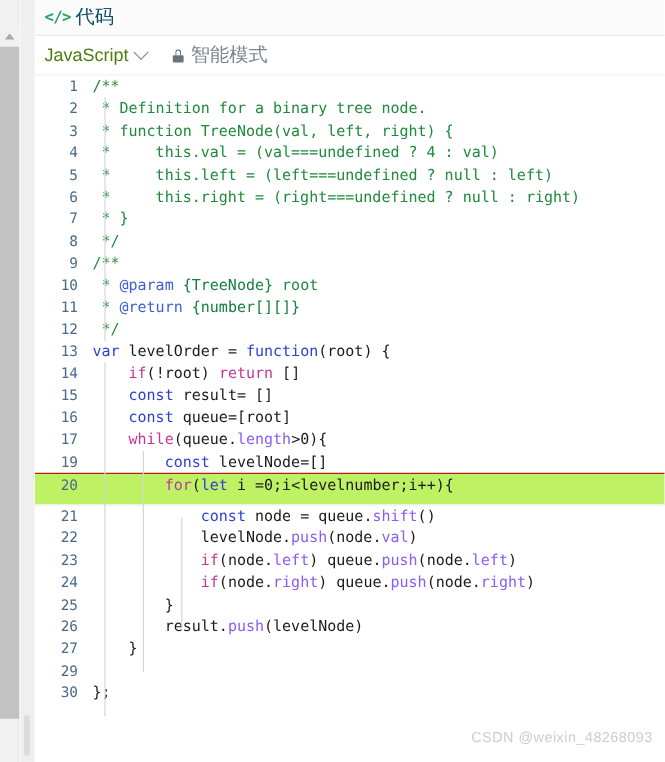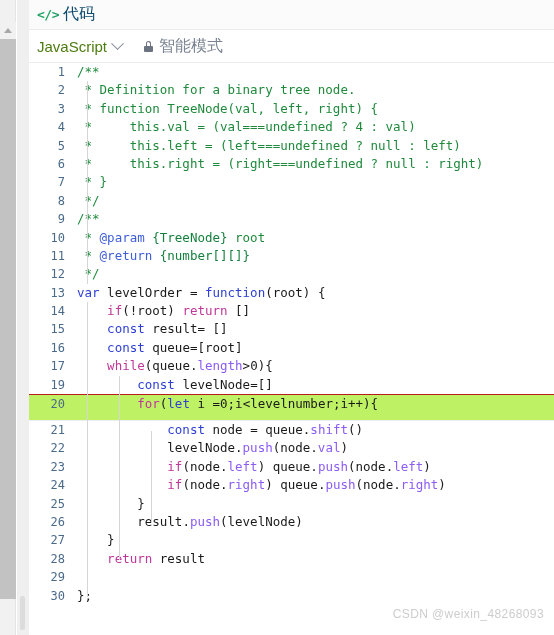--- a/index.html
+++ b/index.html
@@ -266,21 +266,20 @@
         <div class="code-line"><span class="ln">17</span><span class="code-text">    <span class="ctl">while</span><span class="pn">(</span><span class="id">queue</span><span class="pn">.</span><span class="mth">length</span><span class="pn">&gt;</span><span class="num">0</span><span class="pn">){</span></span></div>
         <div class="code-line"><span class="ln">19</span><span class="code-text">        <span class="kw">const</span> <span class="id">levelNode</span><span class="pn">=[]</span></span></div>
         <div class="code-line active"><span class="ln">20</span><span class="code-text">        <span class="ctl">for</span><span class="pn">(</span><span class="kw">let</span> <span class="id">i</span> <span class="pn">=</span><span class="num">0</span><span class="pn">;</span><span class="id">i</span><span class="pn">&lt;</span><span class="id">levelnumber</span><span class="pn">;</span><span class="id">i</span><span class="pn">++){</span></span></div>
         <div class="code-line"><span class="ln">21</span><span class="code-text">            <span class="kw">const</span> <span class="id">node</span> <span class="pn">=</span> <span class="id">queue</span><span class="pn">.</span><span class="mth">shift</span><span class="pn">()</span></span></div>
         <div class="code-line"><span class="ln">22</span><span class="code-text">            <span class="id">levelNode</span><span class="pn">.</span><span class="mth">push</span><span class="pn">(</span><span class="id">node</span><span class="pn">.</span><span class="mth">val</span><span class="pn">)</span></span></div>
         <div class="code-line"><span class="ln">23</span><span class="code-text">            <span class="ctl">if</span><span class="pn">(</span><span class="id">node</span><span class="pn">.</span><span class="mth">left</span><span class="pn">)</span> <span class="id">queue</span><span class="pn">.</span><span class="mth">push</span><span class="pn">(</span><span class="id">node</span><span class="pn">.</span><span class="mth">left</span><span class="pn">)</span></span></div>
         <div class="code-line"><span class="ln">24</span><span class="code-text">            <span class="ctl">if</span><span class="pn">(</span><span class="id">node</span><span class="pn">.</span><span class="mth">right</span><span class="pn">)</span> <span class="id">queue</span><span class="pn">.</span><span class="mth">push</span><span class="pn">(</span><span class="id">node</span><span class="pn">.</span><span class="mth">right</span><span class="pn">)</span></span></div>
         <div class="code-line"><span class="ln">25</span><span class="code-text">        <span class="pn">}</span></span></div>
         <div class="code-line"><span class="ln">26</span><span class="code-text">        <span class="id">result</span><span class="pn">.</span><span class="mth">push</span><span class="pn">(</span><span class="id">levelNode</span><span class="pn">)</span></span></div>
         <div class="code-line"><span class="ln">27</span><span class="code-text">    <span class="pn">}</span></span></div>
-        <div class="code-line"><span class="ln">28</span><span class="code-text">    <span class="ctl">return</span> <span class="id">result</span></span></div>
         <div class="code-line"><span class="ln">29</span><span class="code-text"></span></div>
         <div class="code-line"><span class="ln">30</span><span class="code-text"><span class="pn">};</span></span></div>
         <div class="guide" style="left: 58px; top: 18.4px; height: 202.4px;"></div>
         <div class="guide" style="left: 58px; top: 239.2px; height: 294.4px;"></div>
         <div class="guide" style="left: 90px; top: 312.8px; height: 184px;"></div>
         <div class="guide" style="left: 122px; top: 368px; height: 92px;"></div>
       </div>
 
   </div>
 

